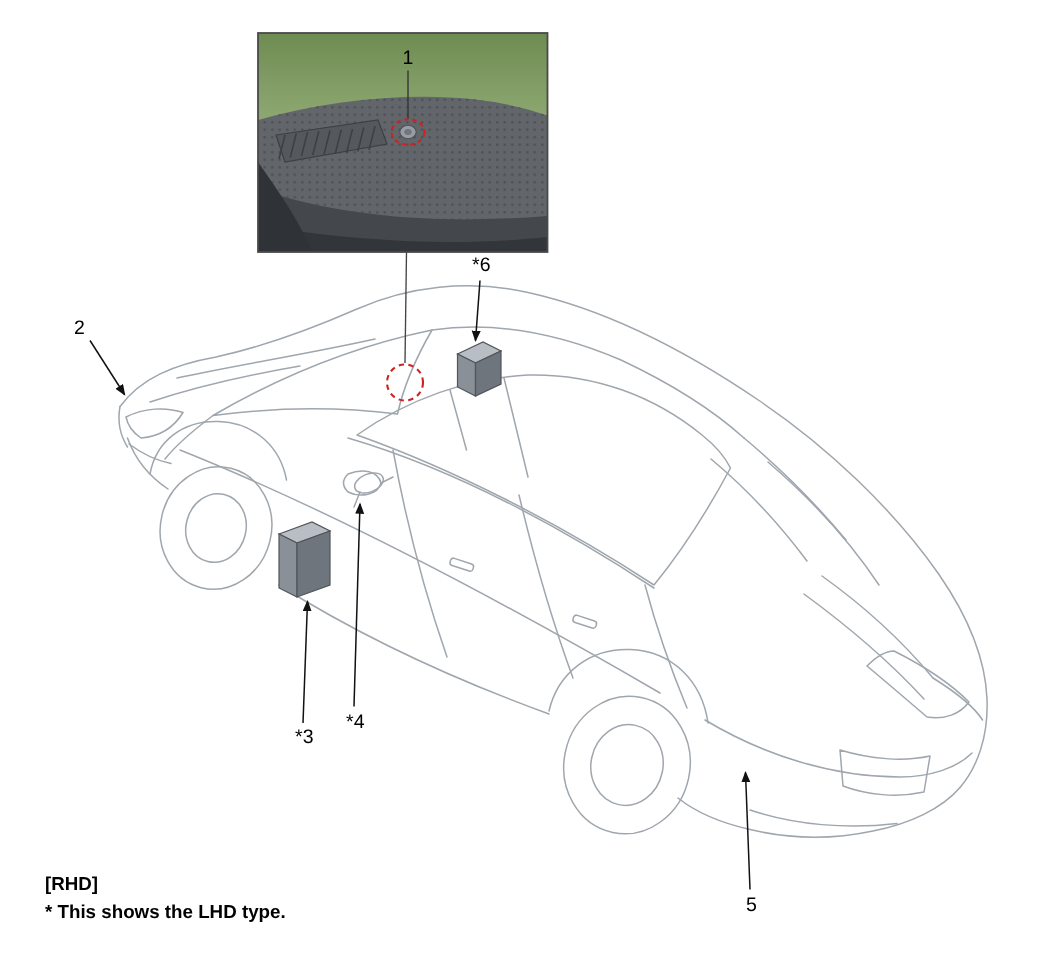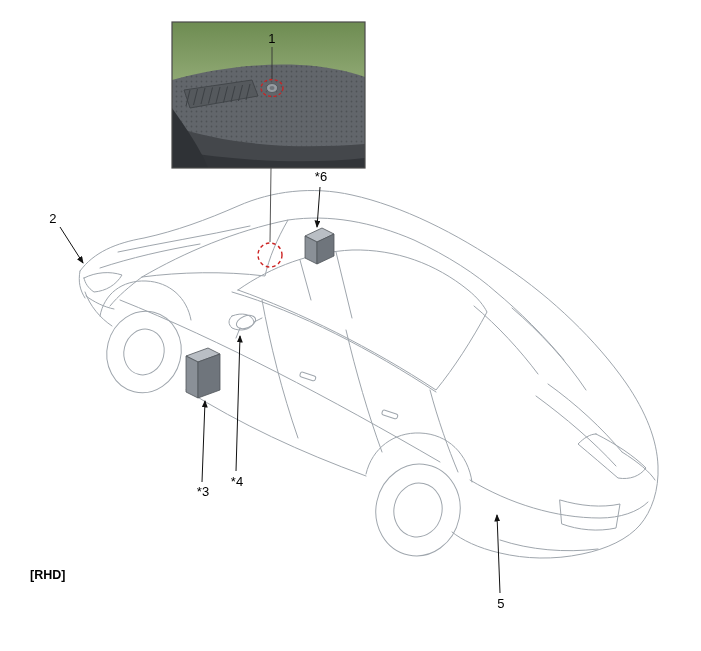--- a/index.html
+++ b/index.html
@@ -6,21 +6,21 @@
   .canvas{
     position:relative;width:701px;height:651px;background:#ffffff;overflow:hidden;
     font-family:"Liberation Sans", sans-serif;
   }
   .art{position:absolute;left:0;top:0;}
   .callout{
     position:absolute;transform:translate(-50%,-50%);
     font-size:13px;color:#000;letter-spacing:0.2px;white-space:nowrap;
   }
   .footer{
-    position:absolute;left:30px;top:566px;
+    position:absolute;left:30px;top:580px;
     font-size:12.5px;font-weight:bold;color:#000;line-height:1.5;
   }
   .footer div{white-space:nowrap;}
 </style>
 </head>
 <body>
 
 <div class="canvas">
 
   <svg class="art" width="701" height="651" viewBox="0 0 701 651">
@@ -172,15 +172,16 @@
 
   <span class="callout" style="left:272px;top:38px;">1</span>
   <span class="callout" style="left:53px;top:218px;">2</span>
   <span class="callout" style="left:321px;top:176px;">*6</span>
   <span class="callout" style="left:203px;top:491px;">*3</span>
   <span class="callout" style="left:237px;top:481px;">*4</span>
   <span class="callout" style="left:501px;top:603px;">5</span>
 
   <div class="footer">
     <div>[RHD]</div>
+    <div>* This shows the LHD type.</div>
   </div>
 
 </div>
 
 </body></html>

